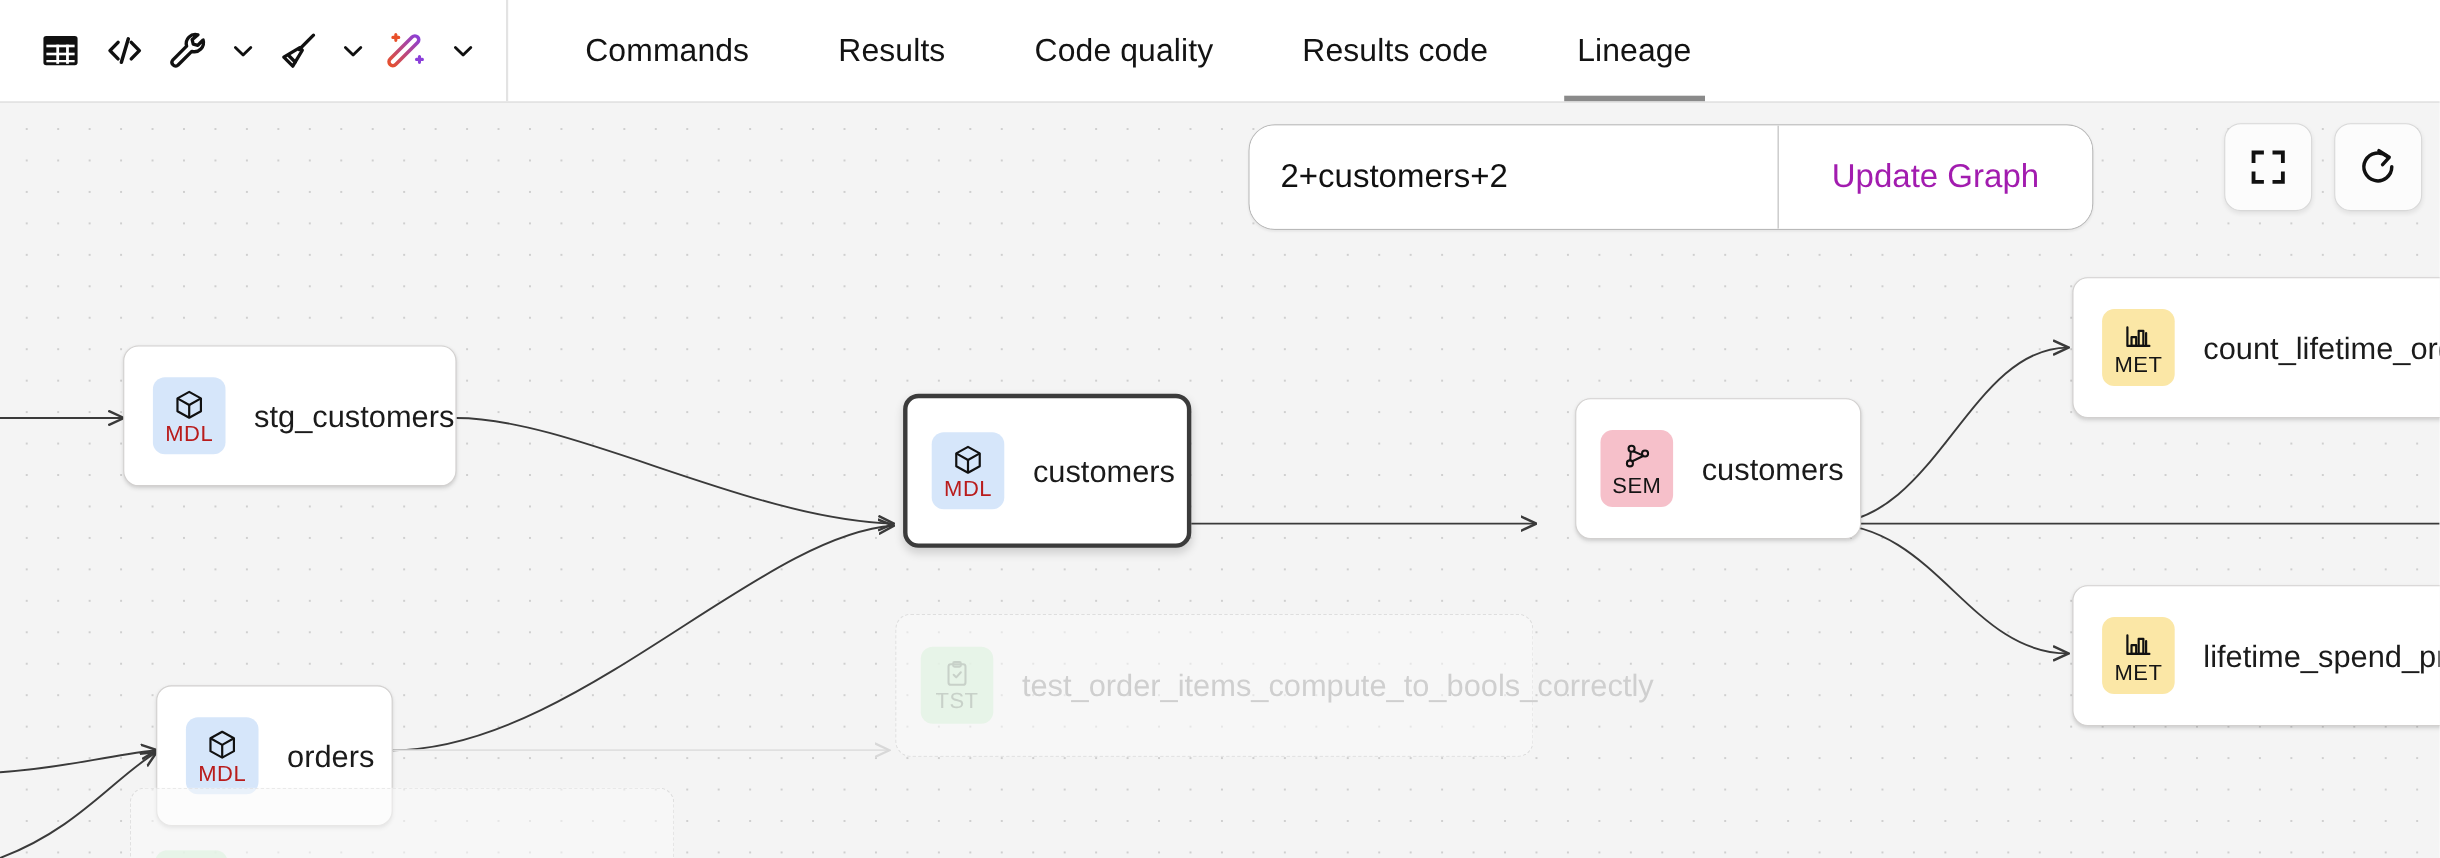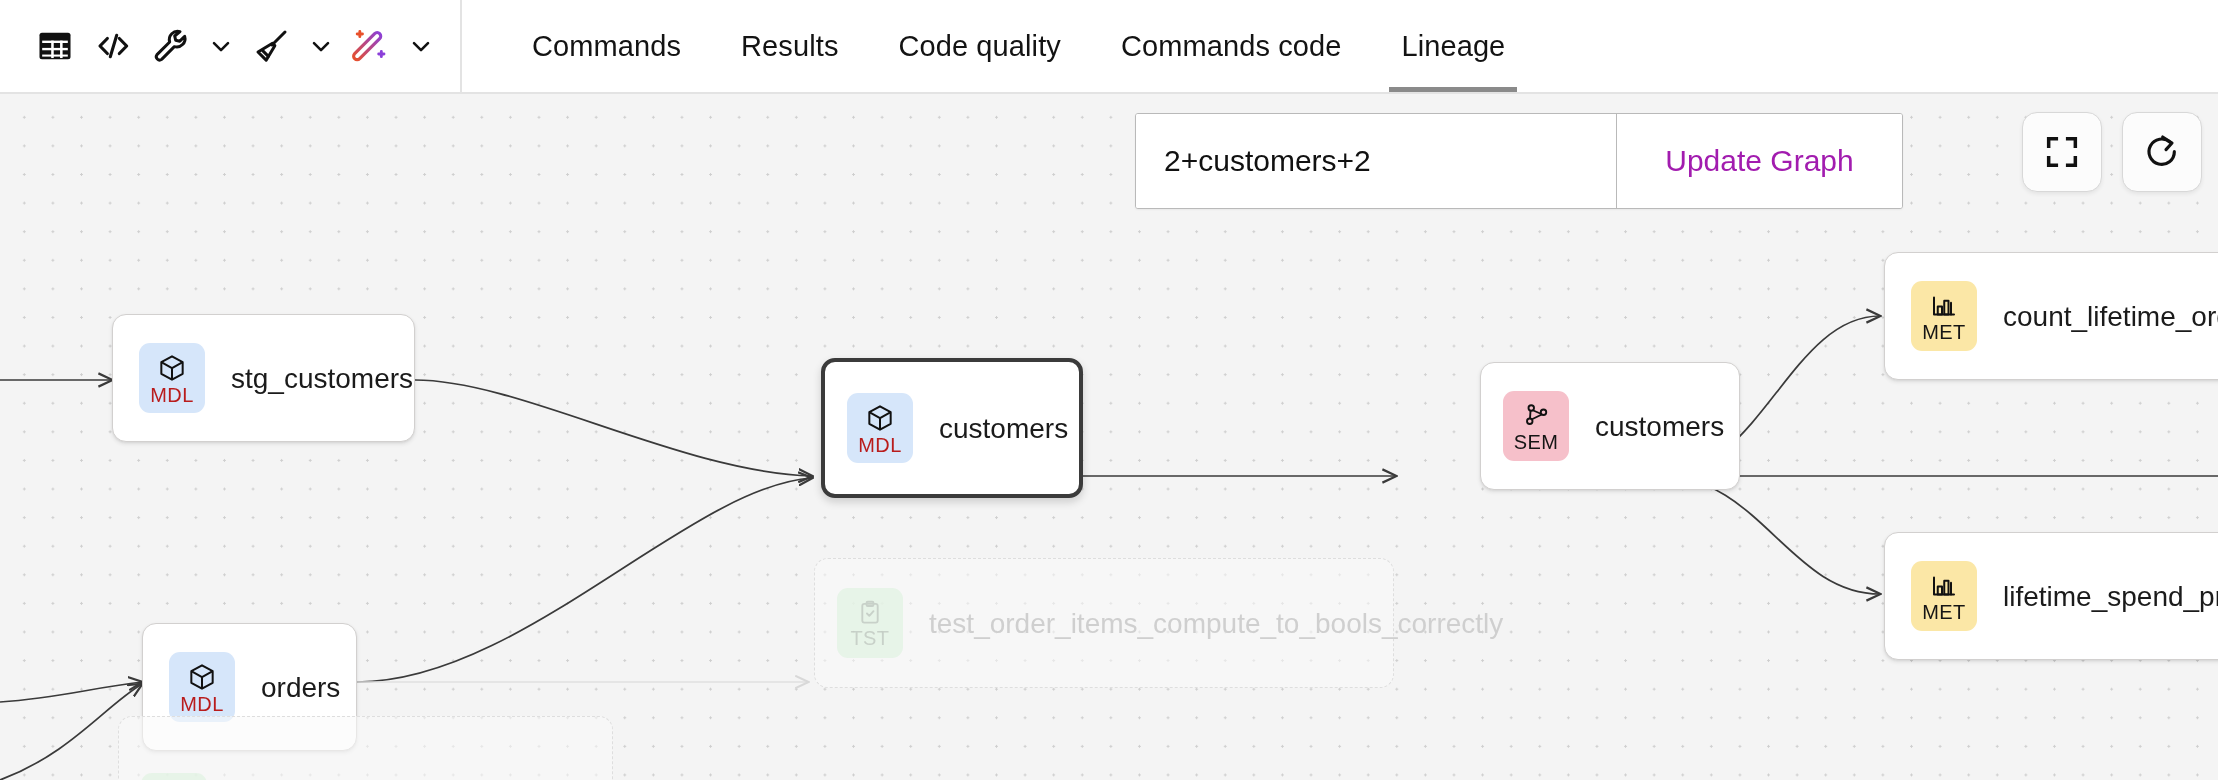--- a/index.html
+++ b/index.html
@@ -34,20 +34,21 @@
     background: transparent; border: none;
   }
   .chev {
     display: flex; align-items: center; justify-content: center;
     width: 42px; height: 58px; cursor: pointer;
   }
 
   .tabs {
     display: flex; align-items: stretch;
     margin-left: 40px;
+    gap: 21px;
   }
   .tab {
     position: relative;
     display: flex; align-items: center;
     padding: 0 30px;
     font-size: 29px;
     color: #131313;
     cursor: pointer;
     letter-spacing: .1px;
   }
@@ -122,21 +123,21 @@
   }
 
   
   .search-wrap {
     position: absolute;
     left: 1135px; top: 19px;
     width: 768px; height: 96px;
     display: flex;
     background: #ffffff;
     border: 1.6px solid #b9b9b9;
-    border-radius: 3px;
+    border-radius: 24px;
     overflow: hidden;
     box-shadow: 0 1px 2px rgba(0,0,0,.05);
   }
   .search-input {
     flex: 1;
     border: none; outline: none;
     font-family: "Liberation Sans", sans-serif;
     font-size: 30px; color: #111;
     padding: 0 28px;
     background: #ffffff;
@@ -245,21 +246,21 @@
       </div>
       <div class="tab">
         <span>Results</span>
 
       </div>
       <div class="tab">
         <span>Code quality</span>
 
       </div>
       <div class="tab">
-        <span>Commands code</span>
+        <span>Results code</span>
 
       </div>
       <div class="tab active">
         <span>Lineage</span>
         <span class="tab-underline"></span>
       </div>
     </div>
   </div>
 
   <div class="canvas">
@@ -350,21 +351,21 @@
         <svg width="32" height="32" viewBox="0 0 24 24" fill="none" stroke="#111" stroke-width="1.5" stroke-linejoin="round">
           <path d="M12 3.2 20 7.6v8.8L12 20.8 4 16.4V7.6z"></path>
           <path d="M4 7.6 12 12.1 20 7.6"></path>
           <path d="M12 12.1V20.8"></path>
         </svg>
         <span class="badge-label">MDL</span>
       </div>
       <span class="node-label">customers</span>
     </div>
 
-    <div class="node" style="left:1480px; top:268px; width:260px; height:128px;">
+    <div class="node" style="left:1432px; top:268px; width:260px; height:128px;">
       <div class="badge badge-sem" style="margin-left:22px;">
         <svg width="30" height="30" viewBox="0 0 24 24" fill="none" stroke="#111" stroke-width="1.5">
           <circle cx="8.2" cy="5.6" r="2.2"></circle>
           <circle cx="18.0" cy="9.0" r="2.2"></circle>
           <circle cx="7.0" cy="16.2" r="2.2"></circle>
           <path d="M9.4 7.4 16.4 10.4M16.6 10.8 8.4 14.8M7.6 8.0 7.2 13.9"></path>
         </svg>
         <span class="badge-label">SEM</span>
       </div>
       <span class="node-label">customers</span>

